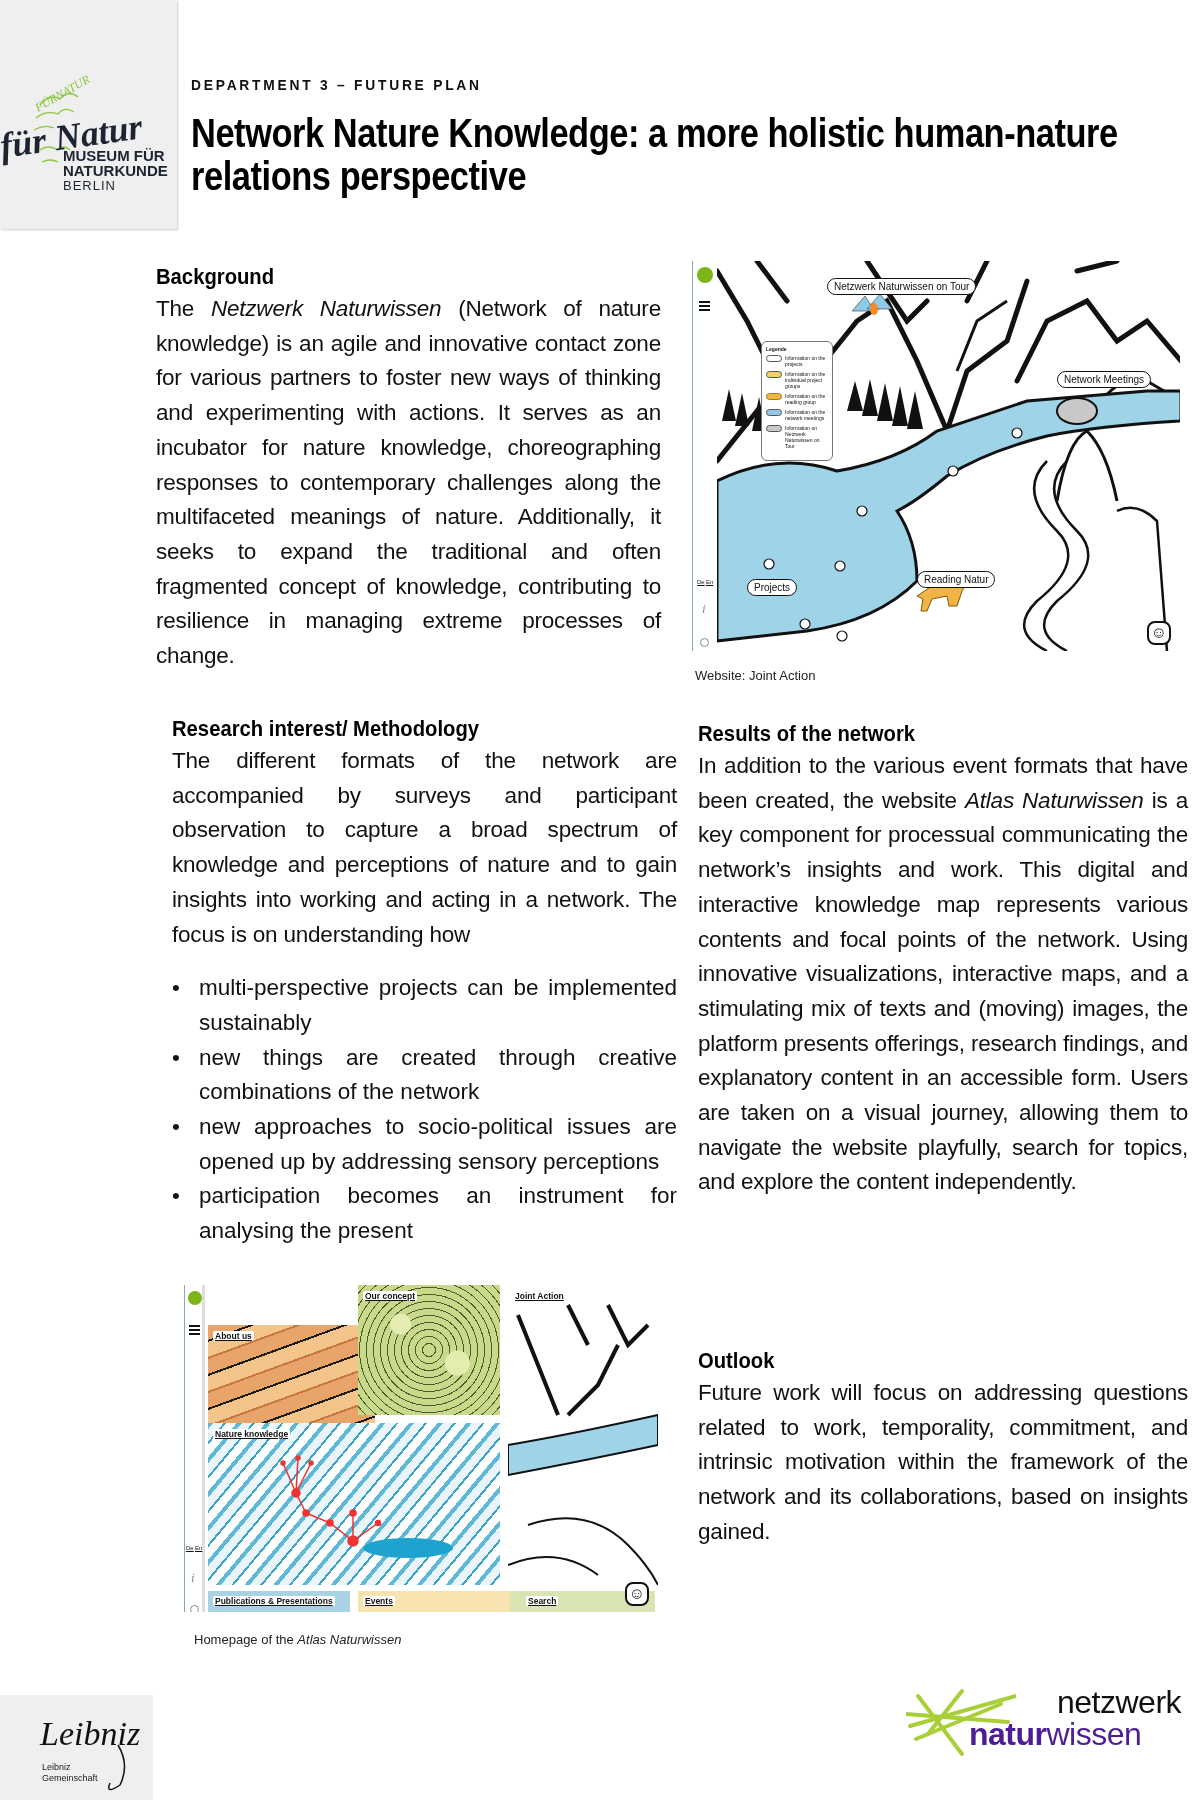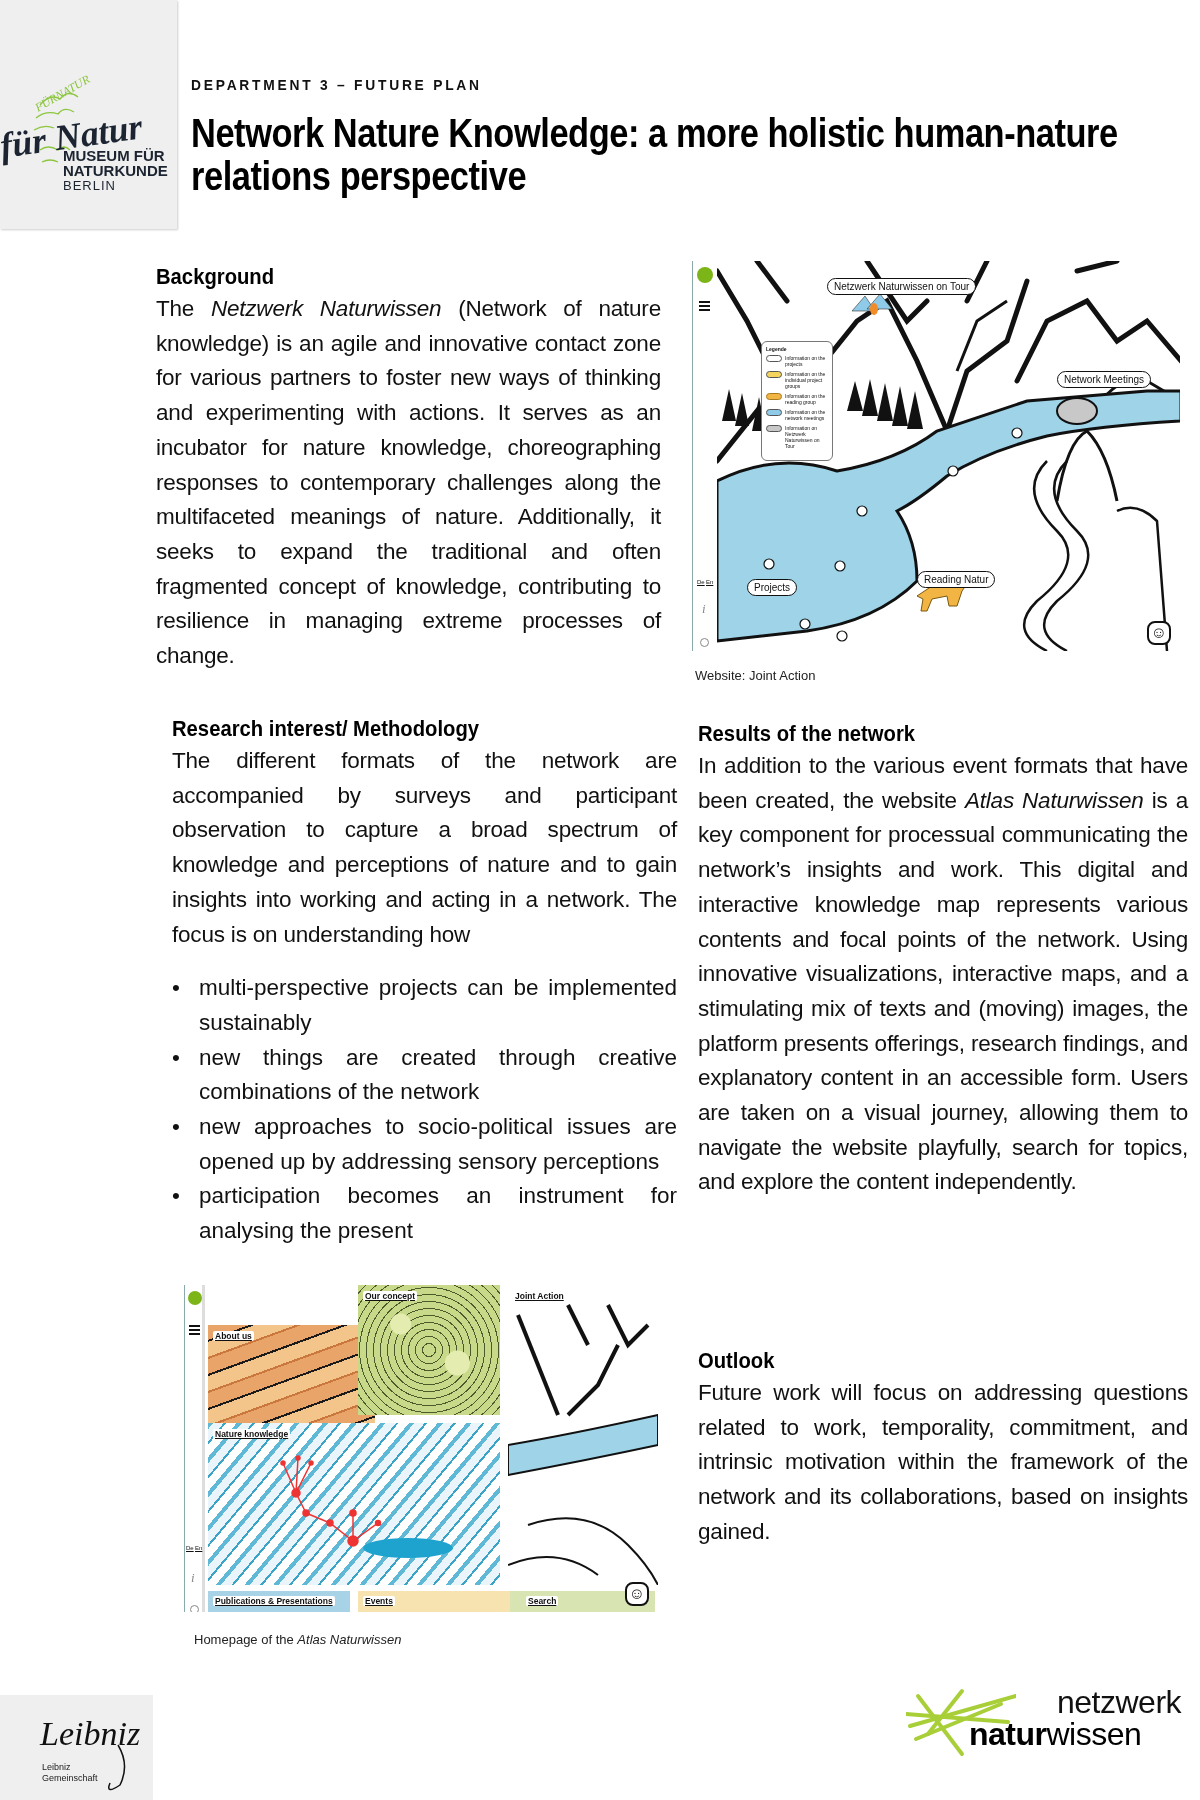--- a/index.html
+++ b/index.html
@@ -46,21 +46,21 @@
   .search-ic { position: absolute; width: 9px; height: 9px; border: 1.5px solid #888; border-radius: 50%; }
   .access-ic { position: absolute; width: 24px; height: 24px; border: 2px solid #111; border-radius: 8px; background: #fff; font-size: 16px; text-align: center; line-height: 20px; font-weight: bold; }
 
   
   .map2 { position: absolute; left: 184px; top: 1285px; width: 482px; height: 327px; background: #fff; border-left: 1px solid #8aa; overflow: hidden; }
   .tile { position: absolute; overflow: hidden; }
   .tile-label { position: absolute; left: 5px; top: 6px; background: #fff; font-size: 8.5px; font-weight: bold; text-decoration: underline; padding: 0 2px; border-radius: 2px; color: #111; }
 
   .nn-logo { position: absolute; left: 906px; top: 1686px; width: 280px; height: 80px; }
   .nn-logo .l1 { position: absolute; left: 113px; top: 0; font-size: 32px; line-height: 32px; color: #111; letter-spacing: -0.5px; margin-left: 38px; }
-  .nn-logo .l2 { position: absolute; left: 63px; top: 32px; font-size: 32px; line-height: 32px; color: #000000; letter-spacing: -0.5px; }
+  .nn-logo .l2 { position: absolute; left: 63px; top: 32px; font-size: 32px; line-height: 32px; color: #4c1d95; letter-spacing: -0.5px; }
   .nn-logo .l2 b { font-weight: bold; }
 </style>
 </head>
 <body>
 
 <div class="logo-box">
   <svg width="177" height="229" viewBox="0 0 177 229">
     <g fill="none" stroke="#8cc63f" stroke-width="1.3">
       <path d="M40 105 q10 -12 20 -6 q8 -10 18 -2"></path>
       <path d="M36 118 q10 -8 22 -4 q6 -8 16 -2"></path>

